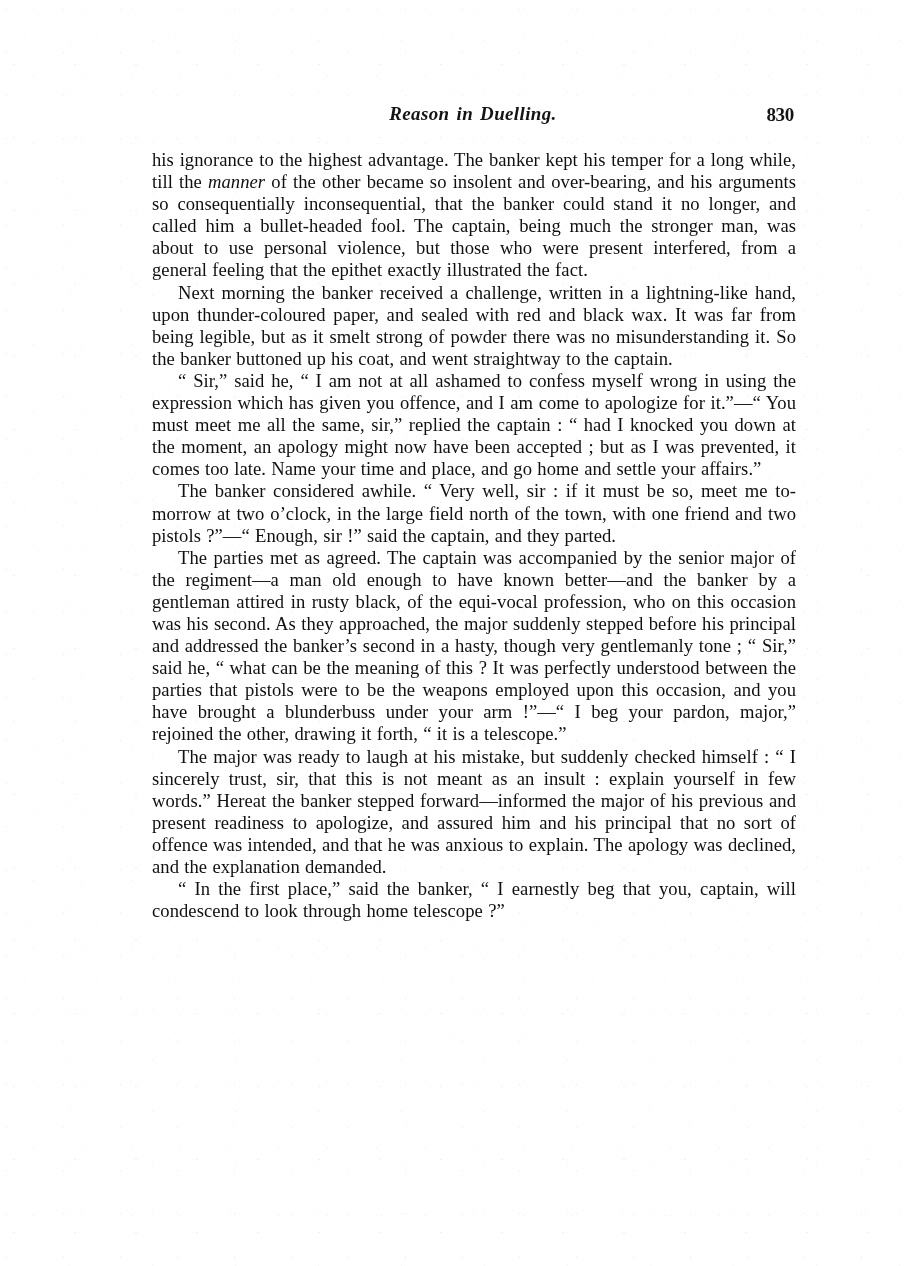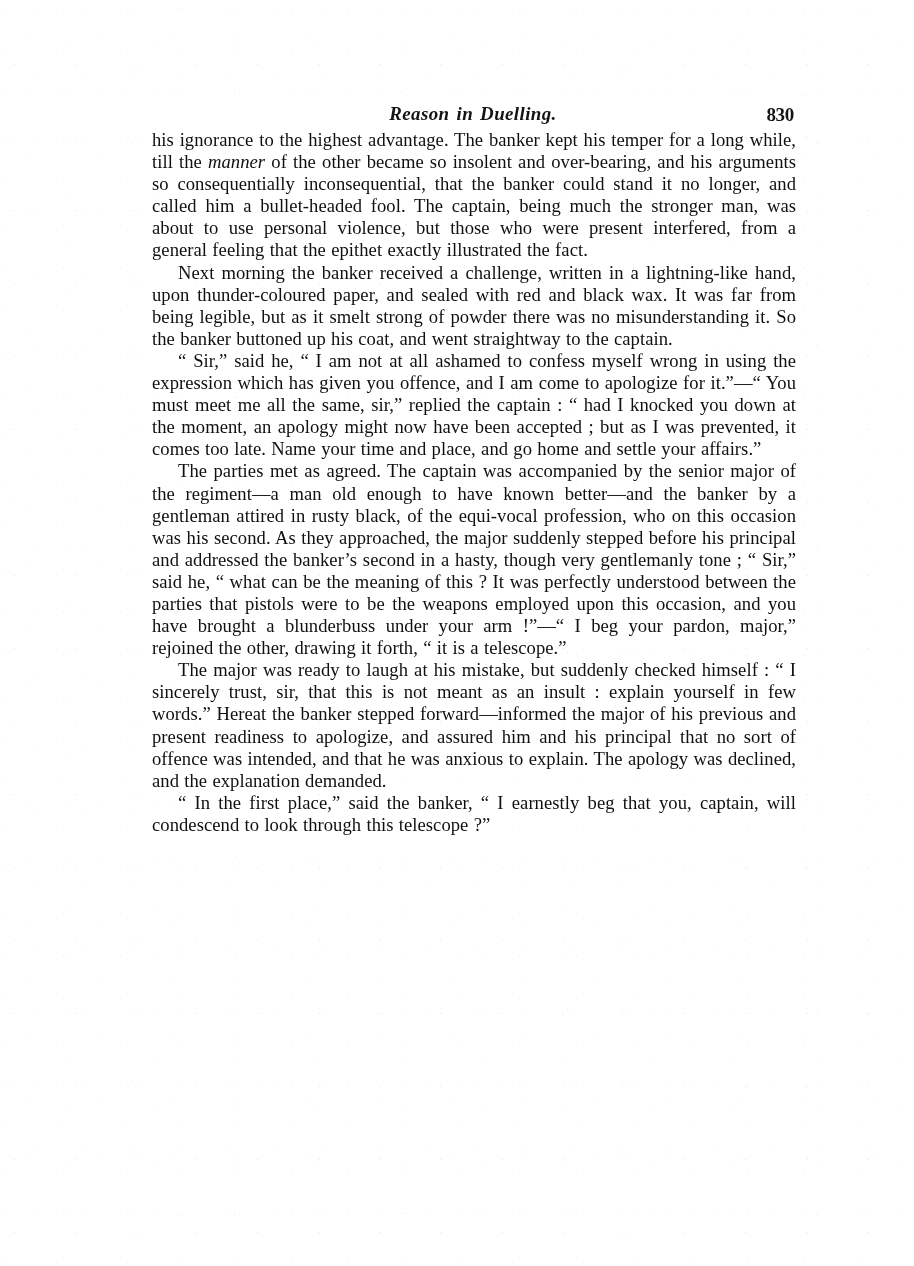--- a/index.html
+++ b/index.html
@@ -52,21 +52,21 @@
     font-weight: bold;
     font-size: 19px;
     letter-spacing: -0.3px;
     color: #141414;
   }
 
   
   .textblock {
     position: absolute;
     left: 152px;
-    top: 129px;
+    top: 149px;
     width: 644px;
   }
   .para {
     margin: 0;
     text-align: justify;
     text-justify: inter-word;
     font-size: 18.6px;
     line-height: 22.1px;
     text-indent: 26px;
     word-spacing: 0.6px;
@@ -99,19 +99,20 @@
 
   <div class="running-head">
     <div class="running-head-title">Reason in Duelling.</div>
     <div class="folio">830</div>
   </div>
 
   <div class="textblock">
       <p class="para first"><span>his ignorance to the highest advantage.  The banker kept his temper for a long while, till the </span><span class="it">manner</span><span> of the other became so insolent and over-bearing, and his arguments so consequentially inconsequential, that the banker could stand it no longer, and called him a bullet-headed fool.  The captain, being much the stronger man, was about to use personal violence, but those who were present interfered, from a general feeling that the epithet exactly illustrated the fact.</span></p>
       <p class="para"><span>Next morning the banker received a challenge, written in a lightning-like hand, upon thunder-coloured paper, and sealed with red and black wax.  It was far from being legible, but as it smelt strong of powder there was no misunderstanding it.  So the banker buttoned up his coat, and went straightway to the captain.</span></p>
       <p class="para"><span>“ Sir,” said he, “ I am not at all ashamed to confess myself wrong in using the expression which has given you offence, and I am come to apologize for it.”—“ You must meet me all the same, sir,” replied the captain :  “ had I knocked you down at the moment, an apology might now have been accepted ; but as I was prevented, it comes too late.  Name your time and place, and go home and settle your affairs.”</span></p>
+      <p class="para"><span>The banker considered awhile.  “ Very well, sir : if it must be so, meet me to-morrow at two o’clock, in the large field north of the town, with one friend and two pistols ?”—“ Enough, sir !” said the captain, and they parted.</span></p>
       <p class="para"><span>The parties met as agreed.  The captain was accompanied by the senior major of the regiment—a man old enough to have known better—and the banker by a gentleman attired in rusty black, of the equi-vocal profession, who on this occasion was his second.  As they approached, the major suddenly stepped before his principal and addressed the banker’s second in a hasty, though very gentlemanly tone ; “ Sir,” said he, “ what can be the meaning of this ?  It was perfectly understood between the parties that pistols were to be the weapons employed upon this occasion, and you have brought a blunderbuss under your arm !”—“ I beg your pardon, major,” rejoined the other, drawing it forth, “ it is a telescope.”</span></p>
       <p class="para"><span>The major was ready to laugh at his mistake, but suddenly checked himself : “ I sincerely trust, sir, that this is not meant as an insult : explain yourself in few words.”  Hereat the banker stepped forward—informed the major of his previous and present readiness to apologize, and assured him and his principal that no sort of offence was intended, and that he was anxious to explain.  The apology was declined, and the explanation demanded.</span></p>
-      <p class="para"><span>“ In the first place,” said the banker, “ I earnestly beg that you, captain, will condescend to look through this telescope ?”</span></p>
+      <p class="para"><span>“ In the first place,” said the banker, “ I earnestly beg that you, captain, will condescend to look through home telescope ?”</span></p>
     </div>
 
   <div class="grain"></div>
 </div>
 
 </body></html>

